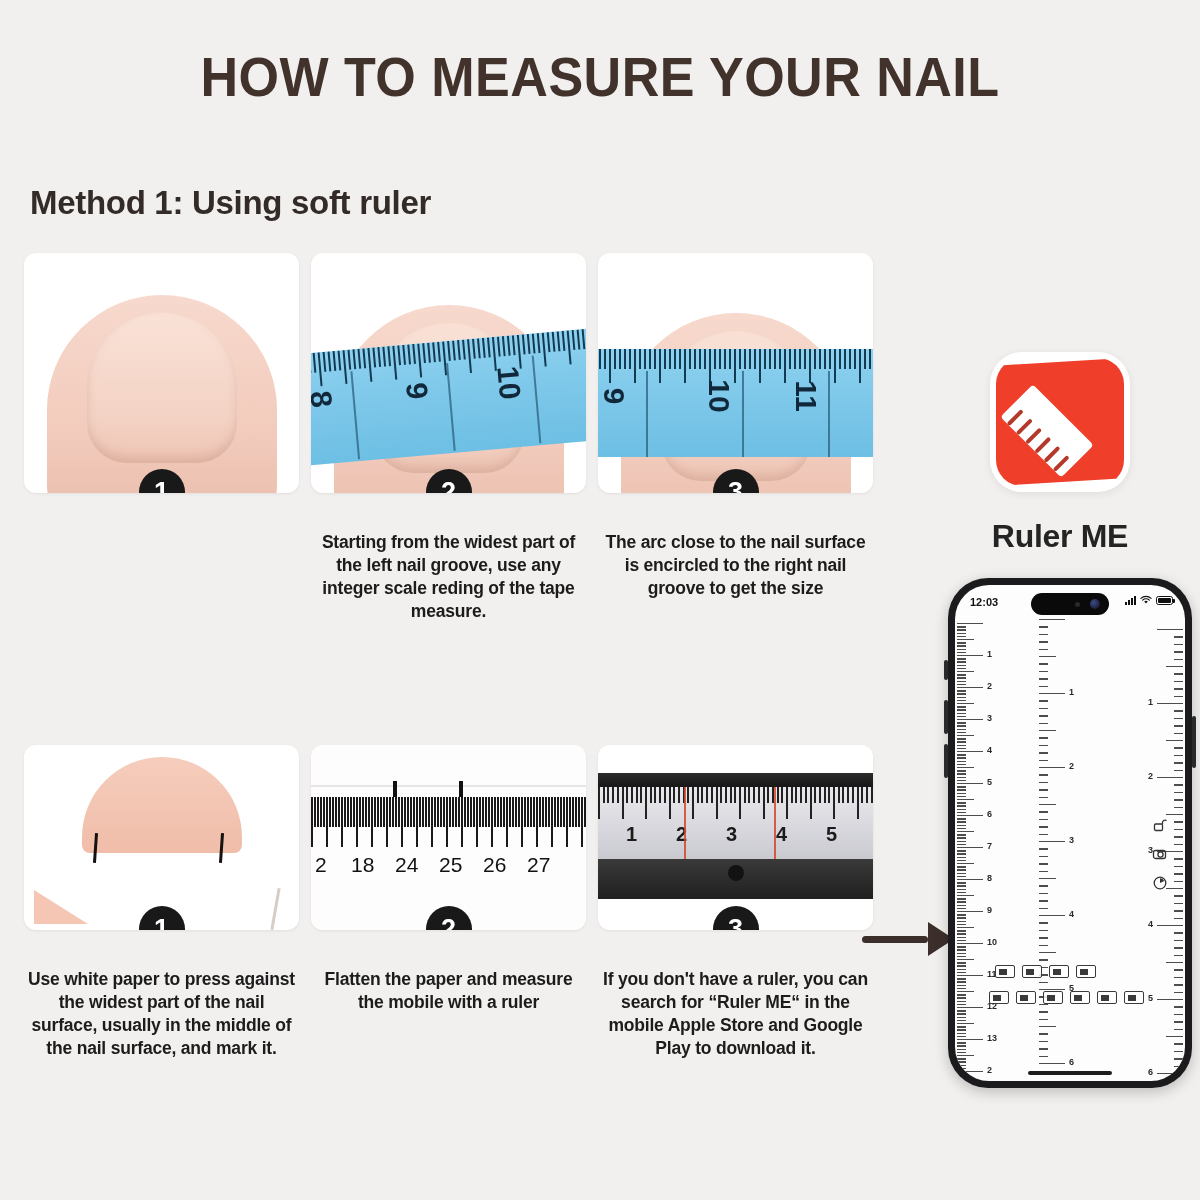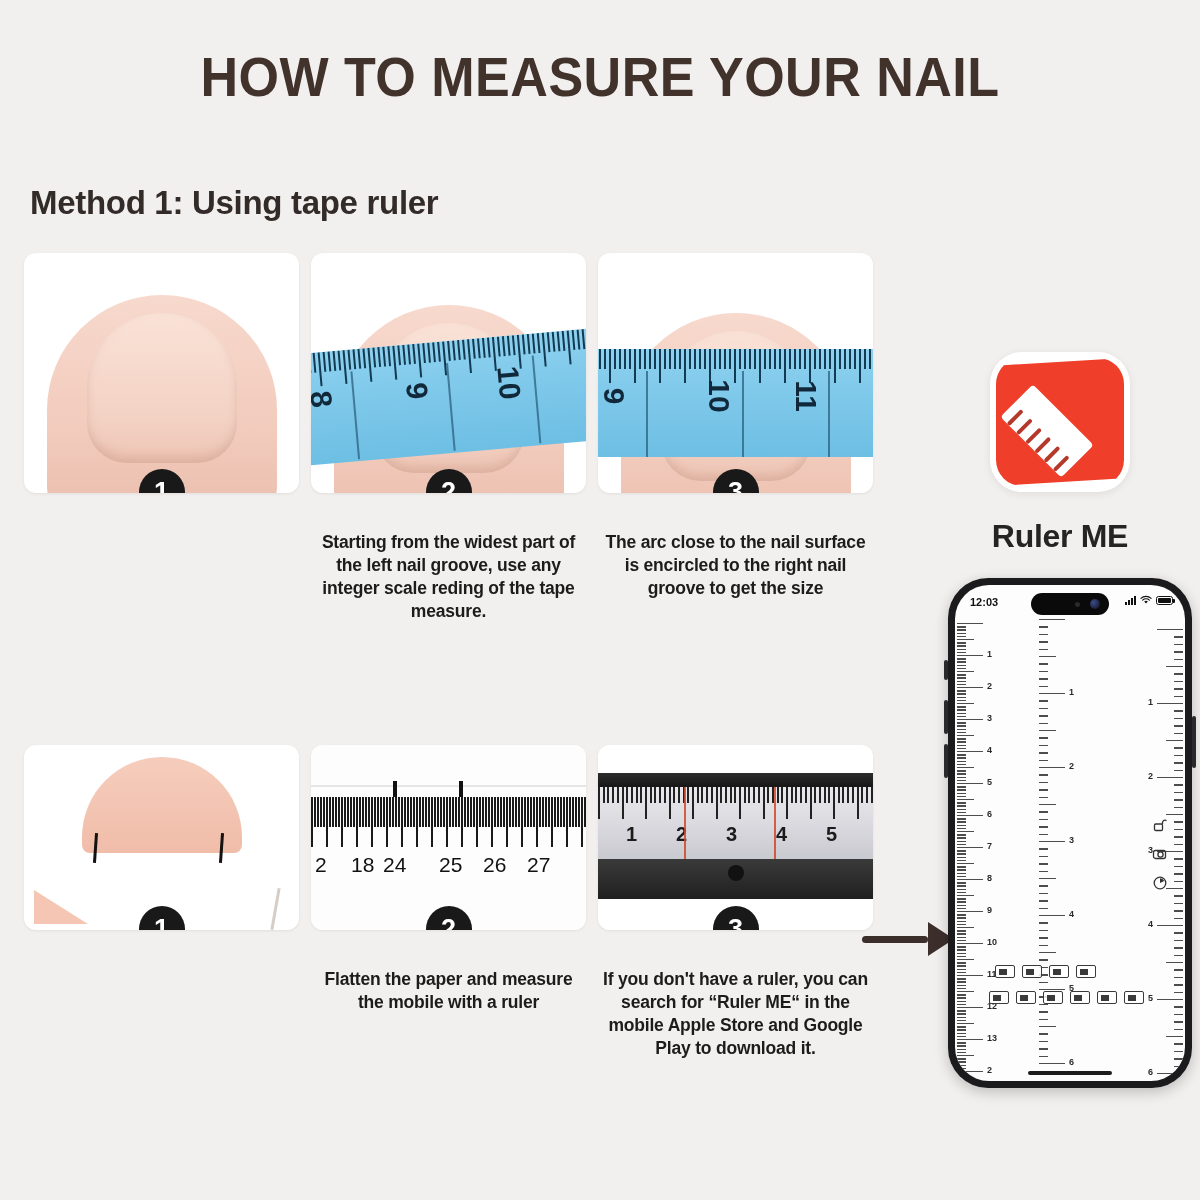--- a/index.html
+++ b/index.html
@@ -230,21 +230,21 @@
   .btn-left3 { left: 944px; top: 744px; width: 4px; height: 34px; }
   .btn-right1 { left: 1192px; top: 716px; width: 4px; height: 52px; }
 </style>
 </head>
 <body>
 
 <div class="page">
 
   <div class="title">HOW TO MEASURE YOUR NAIL</div>
 
-  <div class="method-head" id="m1head">Method 1: Using tape ruler</div>
+  <div class="method-head" id="m1head">Method 1: Using soft ruler</div>
 
   <div class="steps" id="m1steps">
 
     <div class="step">
       <div class="photo">
         <div class="finger">
           <div class="nailplate"></div>
           <div class="knuckle"></div>
         </div>
         <div class="badge">1</div>
@@ -412,20 +412,21 @@
 
     <div class="step">
       <div class="photo">
         <div class="paper-nail"></div>
         <div class="mark" style="left:70px"></div>
         <div class="mark" style="left:196px"></div>
         <div class="paper-corner"></div>
         <div class="paper-edge"></div>
         <div class="badge">1</div>
       </div>
+      <div class="caption">Use white paper to press against the widest part of the nail surface, usually in the middle of the nail surface, and mark it.</div>
     </div>
 
     <div class="step">
       <div class="photo">
         <div class="ruler2">
           <div class="topedge"></div>
           <div class="bar" id="r2ticks">
               <i style="left:0px;height:50px"></i>
               <i style="left:3px;height:30px"></i>
               <i style="left:6px;height:30px"></i>
@@ -517,21 +518,21 @@
               <i style="left:264px;height:30px"></i>
               <i style="left:267px;height:30px"></i>
               <i style="left:270px;height:50px"></i>
               <i style="left:273px;height:30px"></i>
             </div>
           <div class="longmark" style="left:82px"></div>
           <div class="longmark" style="left:148px"></div>
           <div id="r2labels">
               <span class="lbl" style="left:4px">2</span>
               <span class="lbl" style="left:40px">18</span>
-              <span class="lbl" style="left:72px">24</span>
+              <span class="lbl" style="left:84px">24</span>
               <span class="lbl" style="left:128px">25</span>
               <span class="lbl" style="left:172px">26</span>
               <span class="lbl" style="left:216px">27</span>
             </div>
         </div>
         <div class="badge">2</div>
       </div>
       <div class="caption">Flatten the paper and measure the mobile with a ruler</div>
     </div>
 

